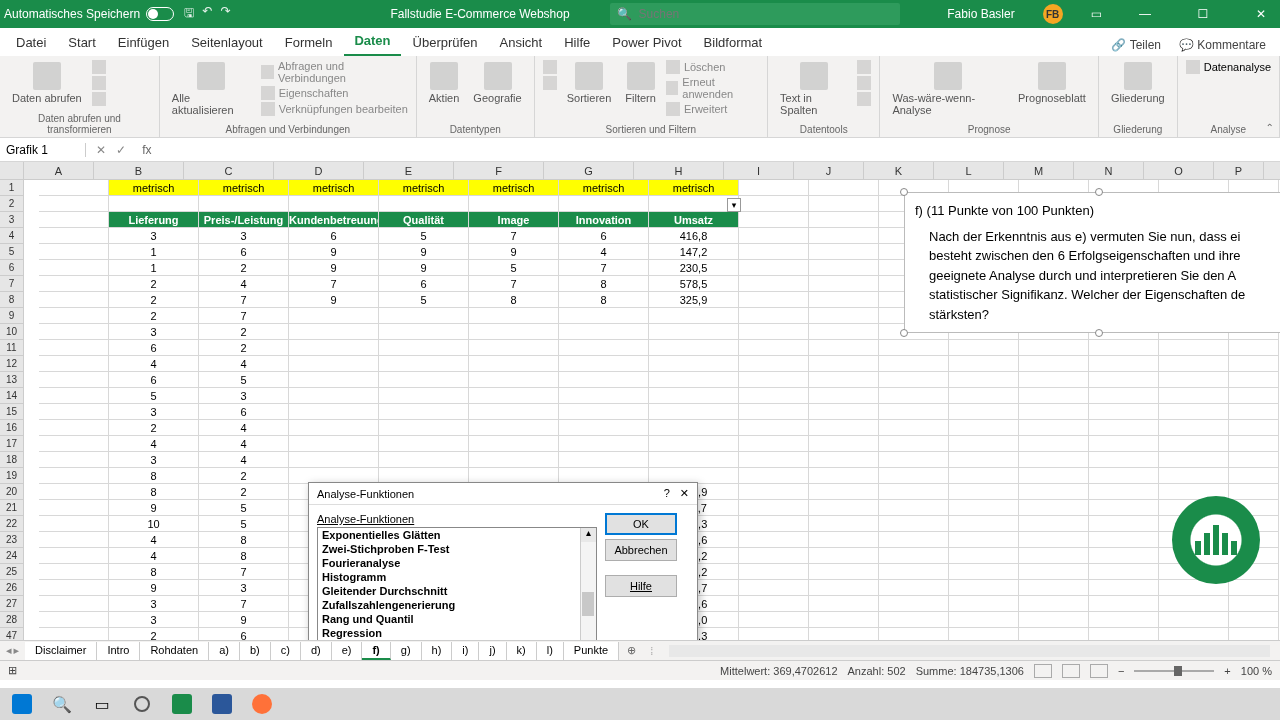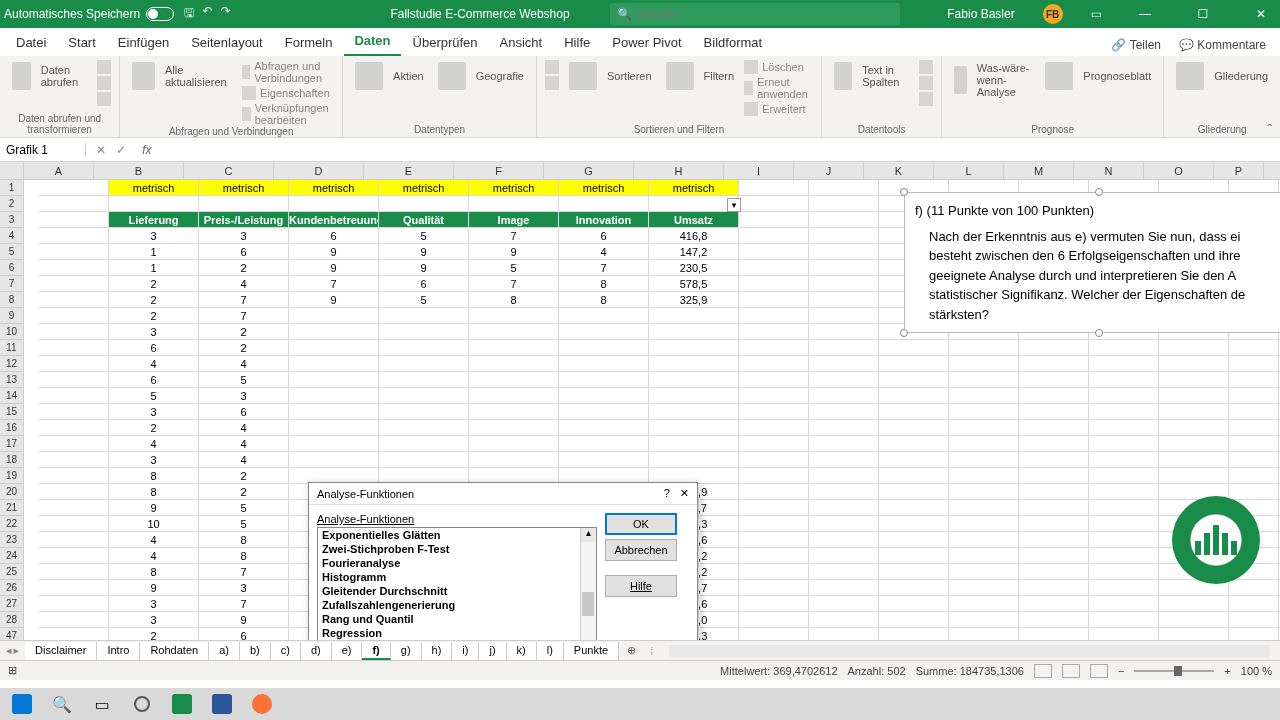--- a/index.html
+++ b/index.html
@@ -24,32 +24,32 @@
 .ribbon-tabs .tab { padding: 6px 10px; font-size: 13px; cursor: pointer; color: #333; }
 .ribbon-tabs .tab.active { color: #1a8c4a; border-bottom: 2px solid #1a8c4a; font-weight: 600; }
 .ribbon-tabs .spacer { flex: 1; }
 .ribbon-tabs .rightcmd { font-size: 12px; color: #444; padding: 4px 8px; cursor: pointer; display: flex; align-items: center; gap: 4px; }
 
 
 .ribbon { height: 82px; background: #f3f2f1; border-bottom: 1px solid #d6d6d6; display: flex; font-size: 11px; position: relative; }
 .ribbon .group { border-right: 1px solid #d6d6d6; padding: 4px 8px 2px; display: flex; flex-direction: column; justify-content: space-between; }
 .ribbon .group .label { text-align: center; color: #666; font-size: 10px; }
 .ribbon .group .items { display: flex; gap: 6px; align-items: flex-start; flex: 1; }
-.ribbon .bigbtn { display: flex; align-items: center; gap: 10px; padding: 2px 4px; cursor: pointer; color: #555; }
+.ribbon .bigbtn { display: flex; flex-direction: column; align-items: center; gap: 2px; padding: 2px 4px; cursor: pointer; color: #555; }
 .ribbon .bigbtn .ico { width: 28px; height: 28px; background: #888; opacity: .3; border-radius: 2px; }
 .ribbon .smlist { display: flex; flex-direction: column; gap: 2px; color: #888; }
 .ribbon .smlist span { display: flex; gap: 4px; align-items: center; cursor: pointer; }
 .ribbon .smico { width: 14px; height: 14px; background: #aaa; opacity: .4; }
 .ribbon .collapse { position: absolute; right: 6px; bottom: 4px; font-size: 10px; color: #666; cursor: pointer; }
 
 
 .namebox-row { height: 24px; display: flex; align-items: center; border-bottom: 1px solid #d6d6d6; font-size: 12px; }
 .namebox { width: 86px; border-right: 1px solid #ccc; padding: 0 6px; }
 .fxbtns { display: flex; gap: 10px; padding: 0 10px; color: #888; }
-.fxlabel { font-style: italic; color: #666; padding: 0 6px; }
+.fxlabel { color: #666; padding: 0 6px; }
 .fxinput { flex: 1; border: none; outline: none; padding: 0 4px; }
 
 
 .grid-area { position: relative; height: 478px; overflow: hidden; }
 .colheads { display: flex; background: #e6e6e6; height: 18px; font-size: 11px; border-bottom: 1px solid #ccc; }
 .colheads .rownum-space { width: 24px; border-right: 1px solid #ccc; background: #e6e6e6; }
 .colheads .ch { border-right: 1px solid #ccc; text-align: center; line-height: 18px; color: #333; }
 .sheet-body { display: flex; height: calc(100% - 18px); }
 .rownums { width: 24px; background: #e6e6e6; }
 .rownums div { height: 16px; font-size: 10px; text-align: center; border-bottom: 1px solid #ccc; border-right: 1px solid #ccc; line-height: 16px; color: #333; }

